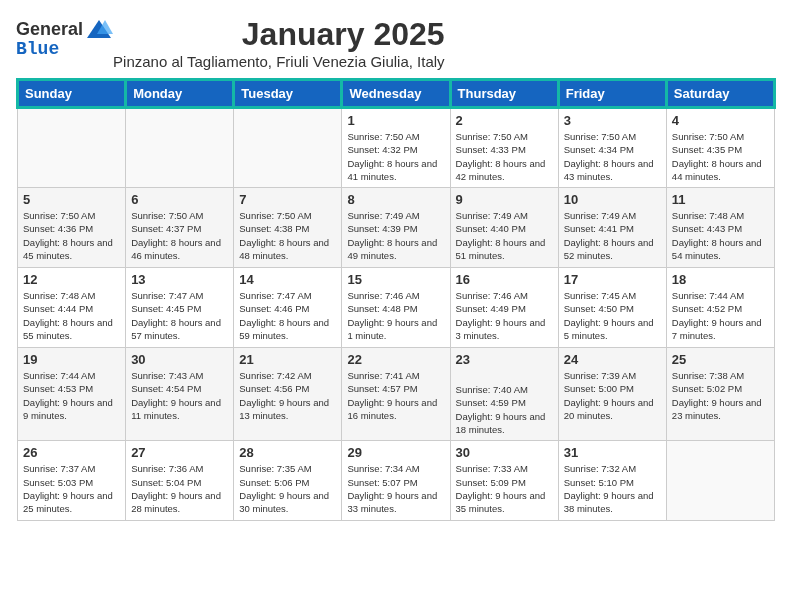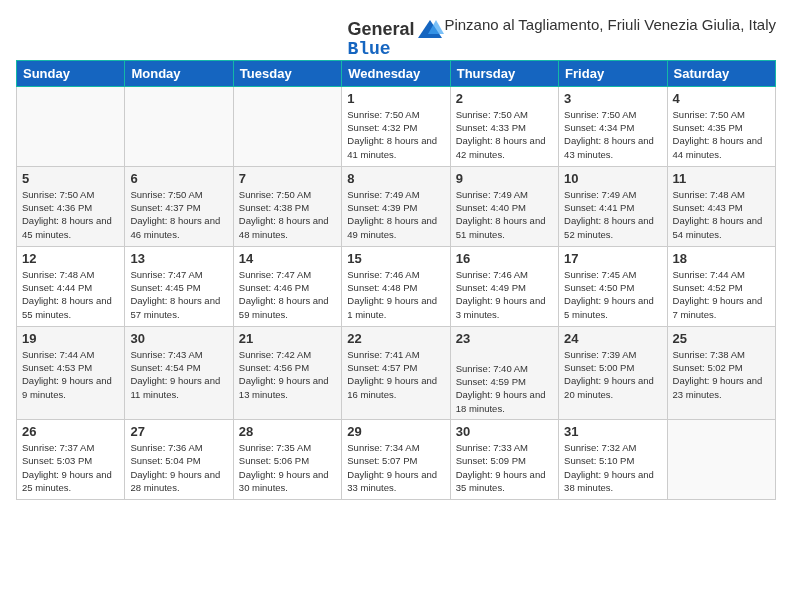--- a/index.html
+++ b/index.html
@@ -6,22 +6,22 @@
     body {
       font-family: Arial, sans-serif;
       background: #fff;
       width: 792px;
       min-height: 612px;
       padding: 16px;
     }
     .header-area {
       display: flex;
       align-items: flex-start;
-      justify-content: flex-end;
-      margin-bottom: 0;
+      justify-content: flex-start;
+      margin-bottom: 8px;
     }
     .logo {
       display: flex;
       align-items: center;
       gap: 0;
     }
     .logo-text {
       font-size: 18px;
       font-weight: bold;
       line-height: 1.1;
@@ -50,21 +50,21 @@
       border-collapse: collapse;
       table-layout: fixed;
     }
     .calendar-table th {
       background: #1565c0;
       color: #fff;
       text-align: left;
       padding: 5px 6px;
       font-size: 13px;
       font-weight: bold;
-      border: 1px solid #14b8a6;
+      border: 3px solid #14b8a6;
     }
     .calendar-table td {
       border: 1px solid #ccc;
       vertical-align: top;
       padding: 4px 5px;
       height: 80px;
       background: #fff;
     }
     .calendar-table tr:nth-child(even) td {
       background: #f5f5f5;
@@ -95,20 +95,21 @@
         <span class="logo-text logo-general">General</span>
         <svg class="logo-icon" viewBox="0 0 28 28">
           <polygon points="14,4 26,22 2,22" fill="#1565c0"></polygon>
           <polygon points="20,4 28,18 12,18" fill="#42a5f5" opacity="0.7"></polygon>
         </svg>
       </div>
       <span class="logo-text logo-blue" style="margin-top:-4px;font-family:Liberation Mono, monospace;">Blue</span>
     </div>
   </div>
   <div class="title-block">
+    <div class="month-title">January 2025</div>
     <div class="location-title">Pinzano al Tagliamento, Friuli Venezia Giulia, Italy</div>
   </div>
 </div>
 
 <table class="calendar-table">
   <thead>
     <tr>
     <th>Sunday</th>
         <th>Monday</th>
         <th>Tuesday</th>

